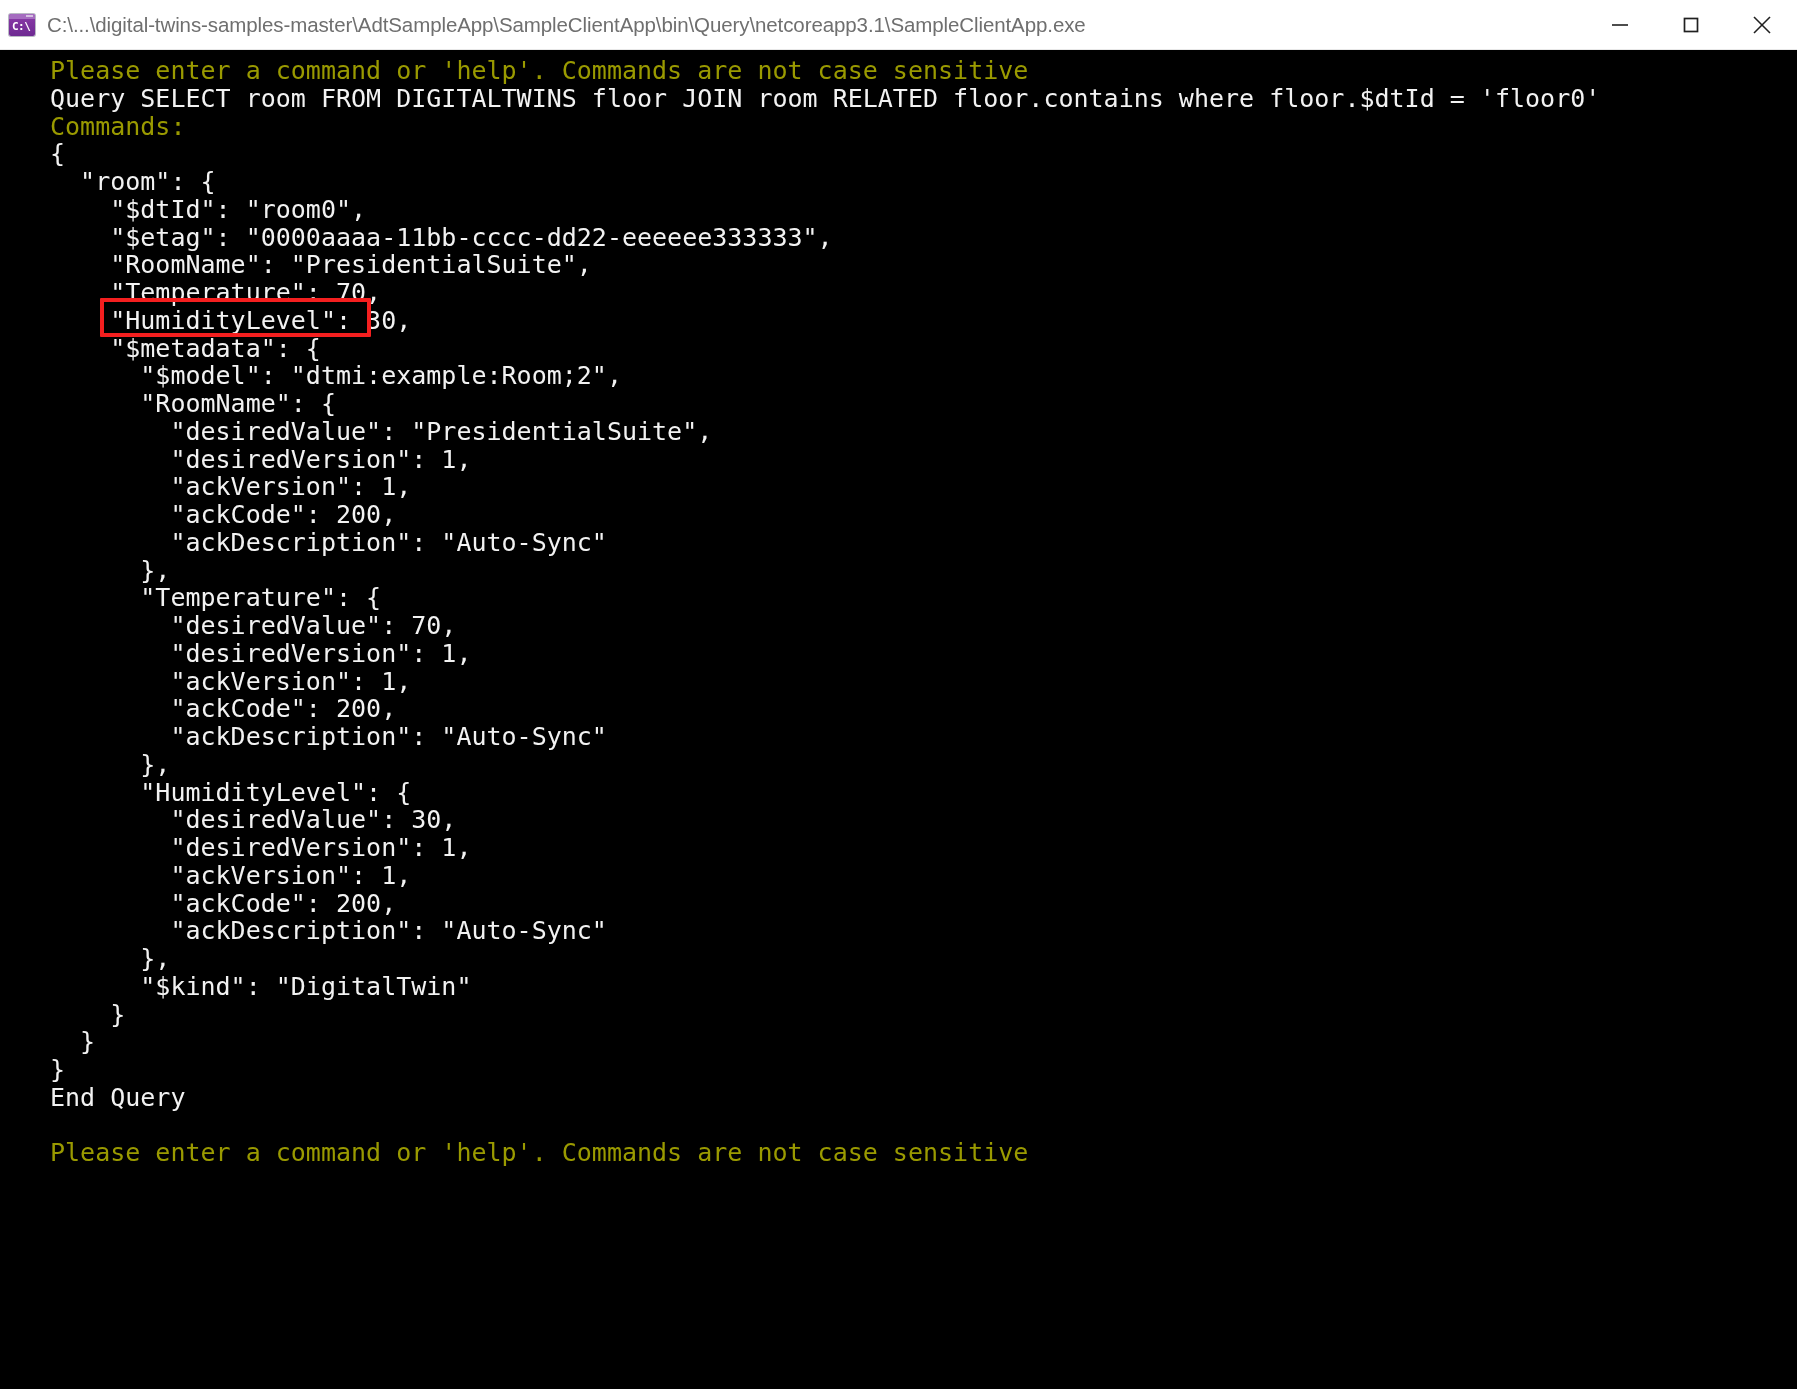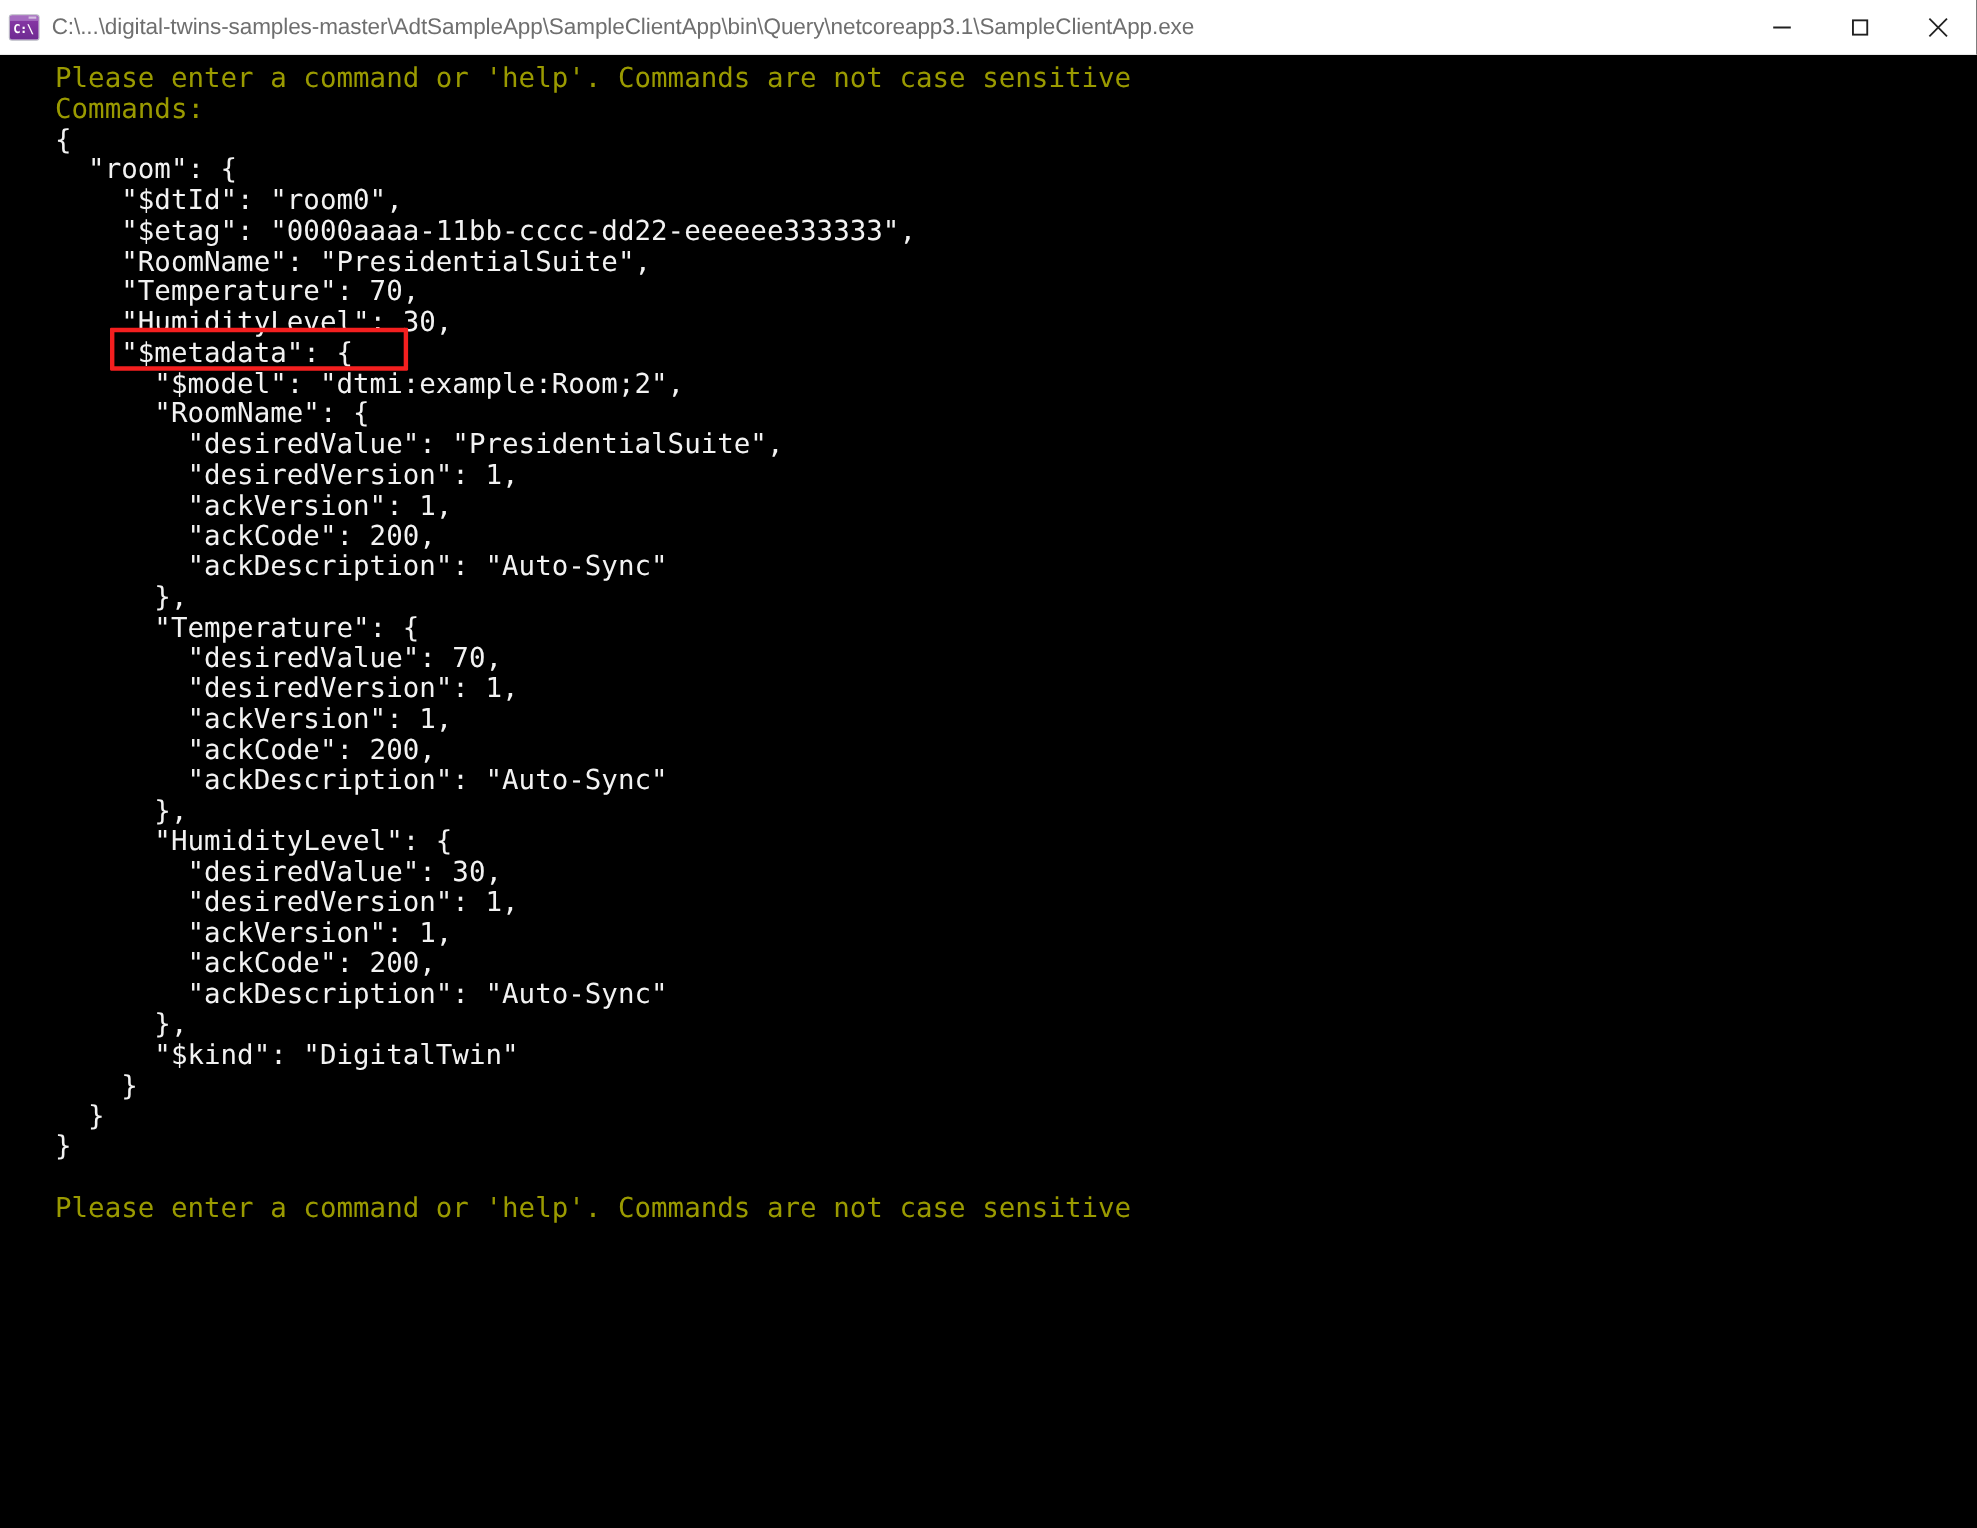--- a/index.html
+++ b/index.html
@@ -159,20 +159,21 @@
         <line x1="21" y1="5" x2="5" y2="21" stroke="#202020" stroke-width="1.6"></line>
       </svg>
     </div>
 
   </div>
 </div>
 
 <div id="console">
   <div id="console-lines">
       <div class="cline yellow">Please enter a command or 'help'. Commands are not case sensitive</div>
+      <div class="cline white">Query SELECT room FROM DIGITALTWINS floor JOIN room RELATED floor.contains where floor.$dtId = 'floor0'</div>
       <div class="cline yellow">Commands:</div>
       <div class="cline white">{</div>
       <div class="cline white">  "room": {</div>
       <div class="cline white">    "$dtId": "room0",</div>
       <div class="cline white">    "$etag": "0000aaaa-11bb-cccc-dd22-eeeeee333333",</div>
       <div class="cline white">    "RoomName": "PresidentialSuite",</div>
       <div class="cline white">    "Temperature": 70,</div>
       <div class="cline white">    "HumidityLevel": 30,</div>
       <div class="cline white">    "$metadata": {</div>
       <div class="cline white">      "$model": "dtmi:example:Room;2",</div>
@@ -194,17 +195,18 @@
       <div class="cline white">        "desiredValue": 30,</div>
       <div class="cline white">        "desiredVersion": 1,</div>
       <div class="cline white">        "ackVersion": 1,</div>
       <div class="cline white">        "ackCode": 200,</div>
       <div class="cline white">        "ackDescription": "Auto-Sync"</div>
       <div class="cline white">      },</div>
       <div class="cline white">      "$kind": "DigitalTwin"</div>
       <div class="cline white">    }</div>
       <div class="cline white">  }</div>
       <div class="cline white">}</div>
+      <div class="cline white">End Query</div>
       <div class="cline blank"></div>
       <div class="cline yellow">Please enter a command or 'help'. Commands are not case sensitive</div>
     </div>
   <div id="highlight-box"></div>
 </div>
 
 </body></html>

